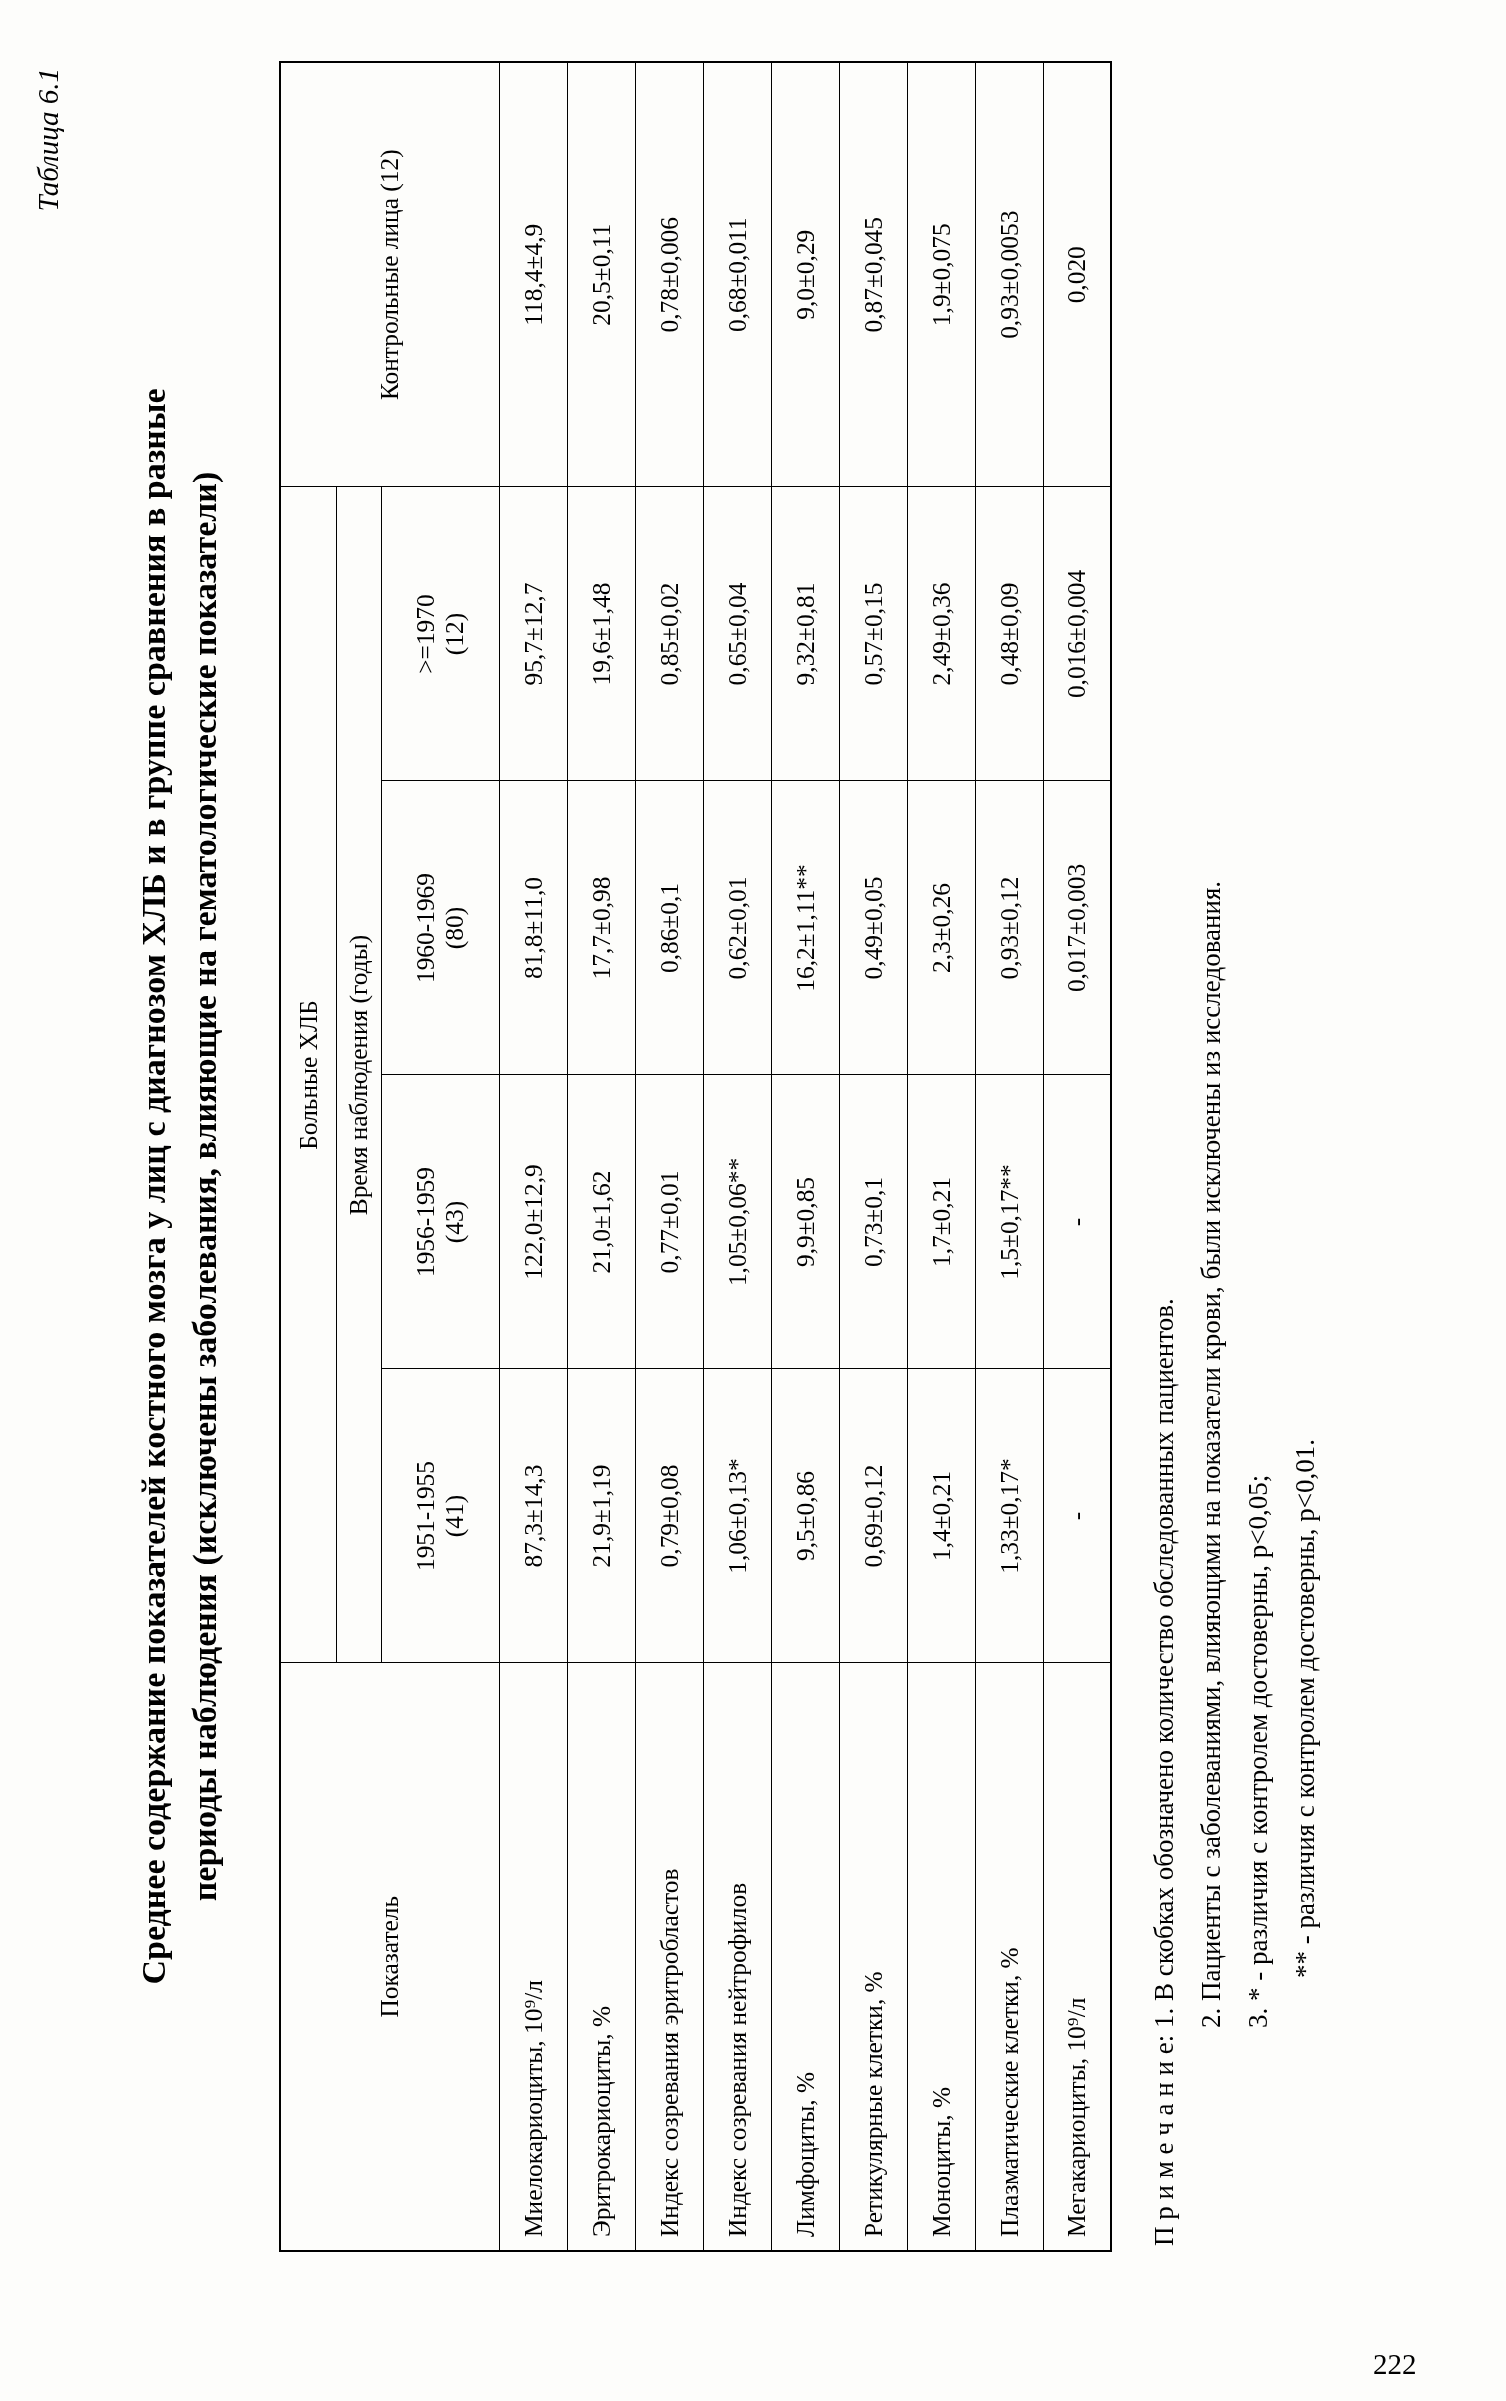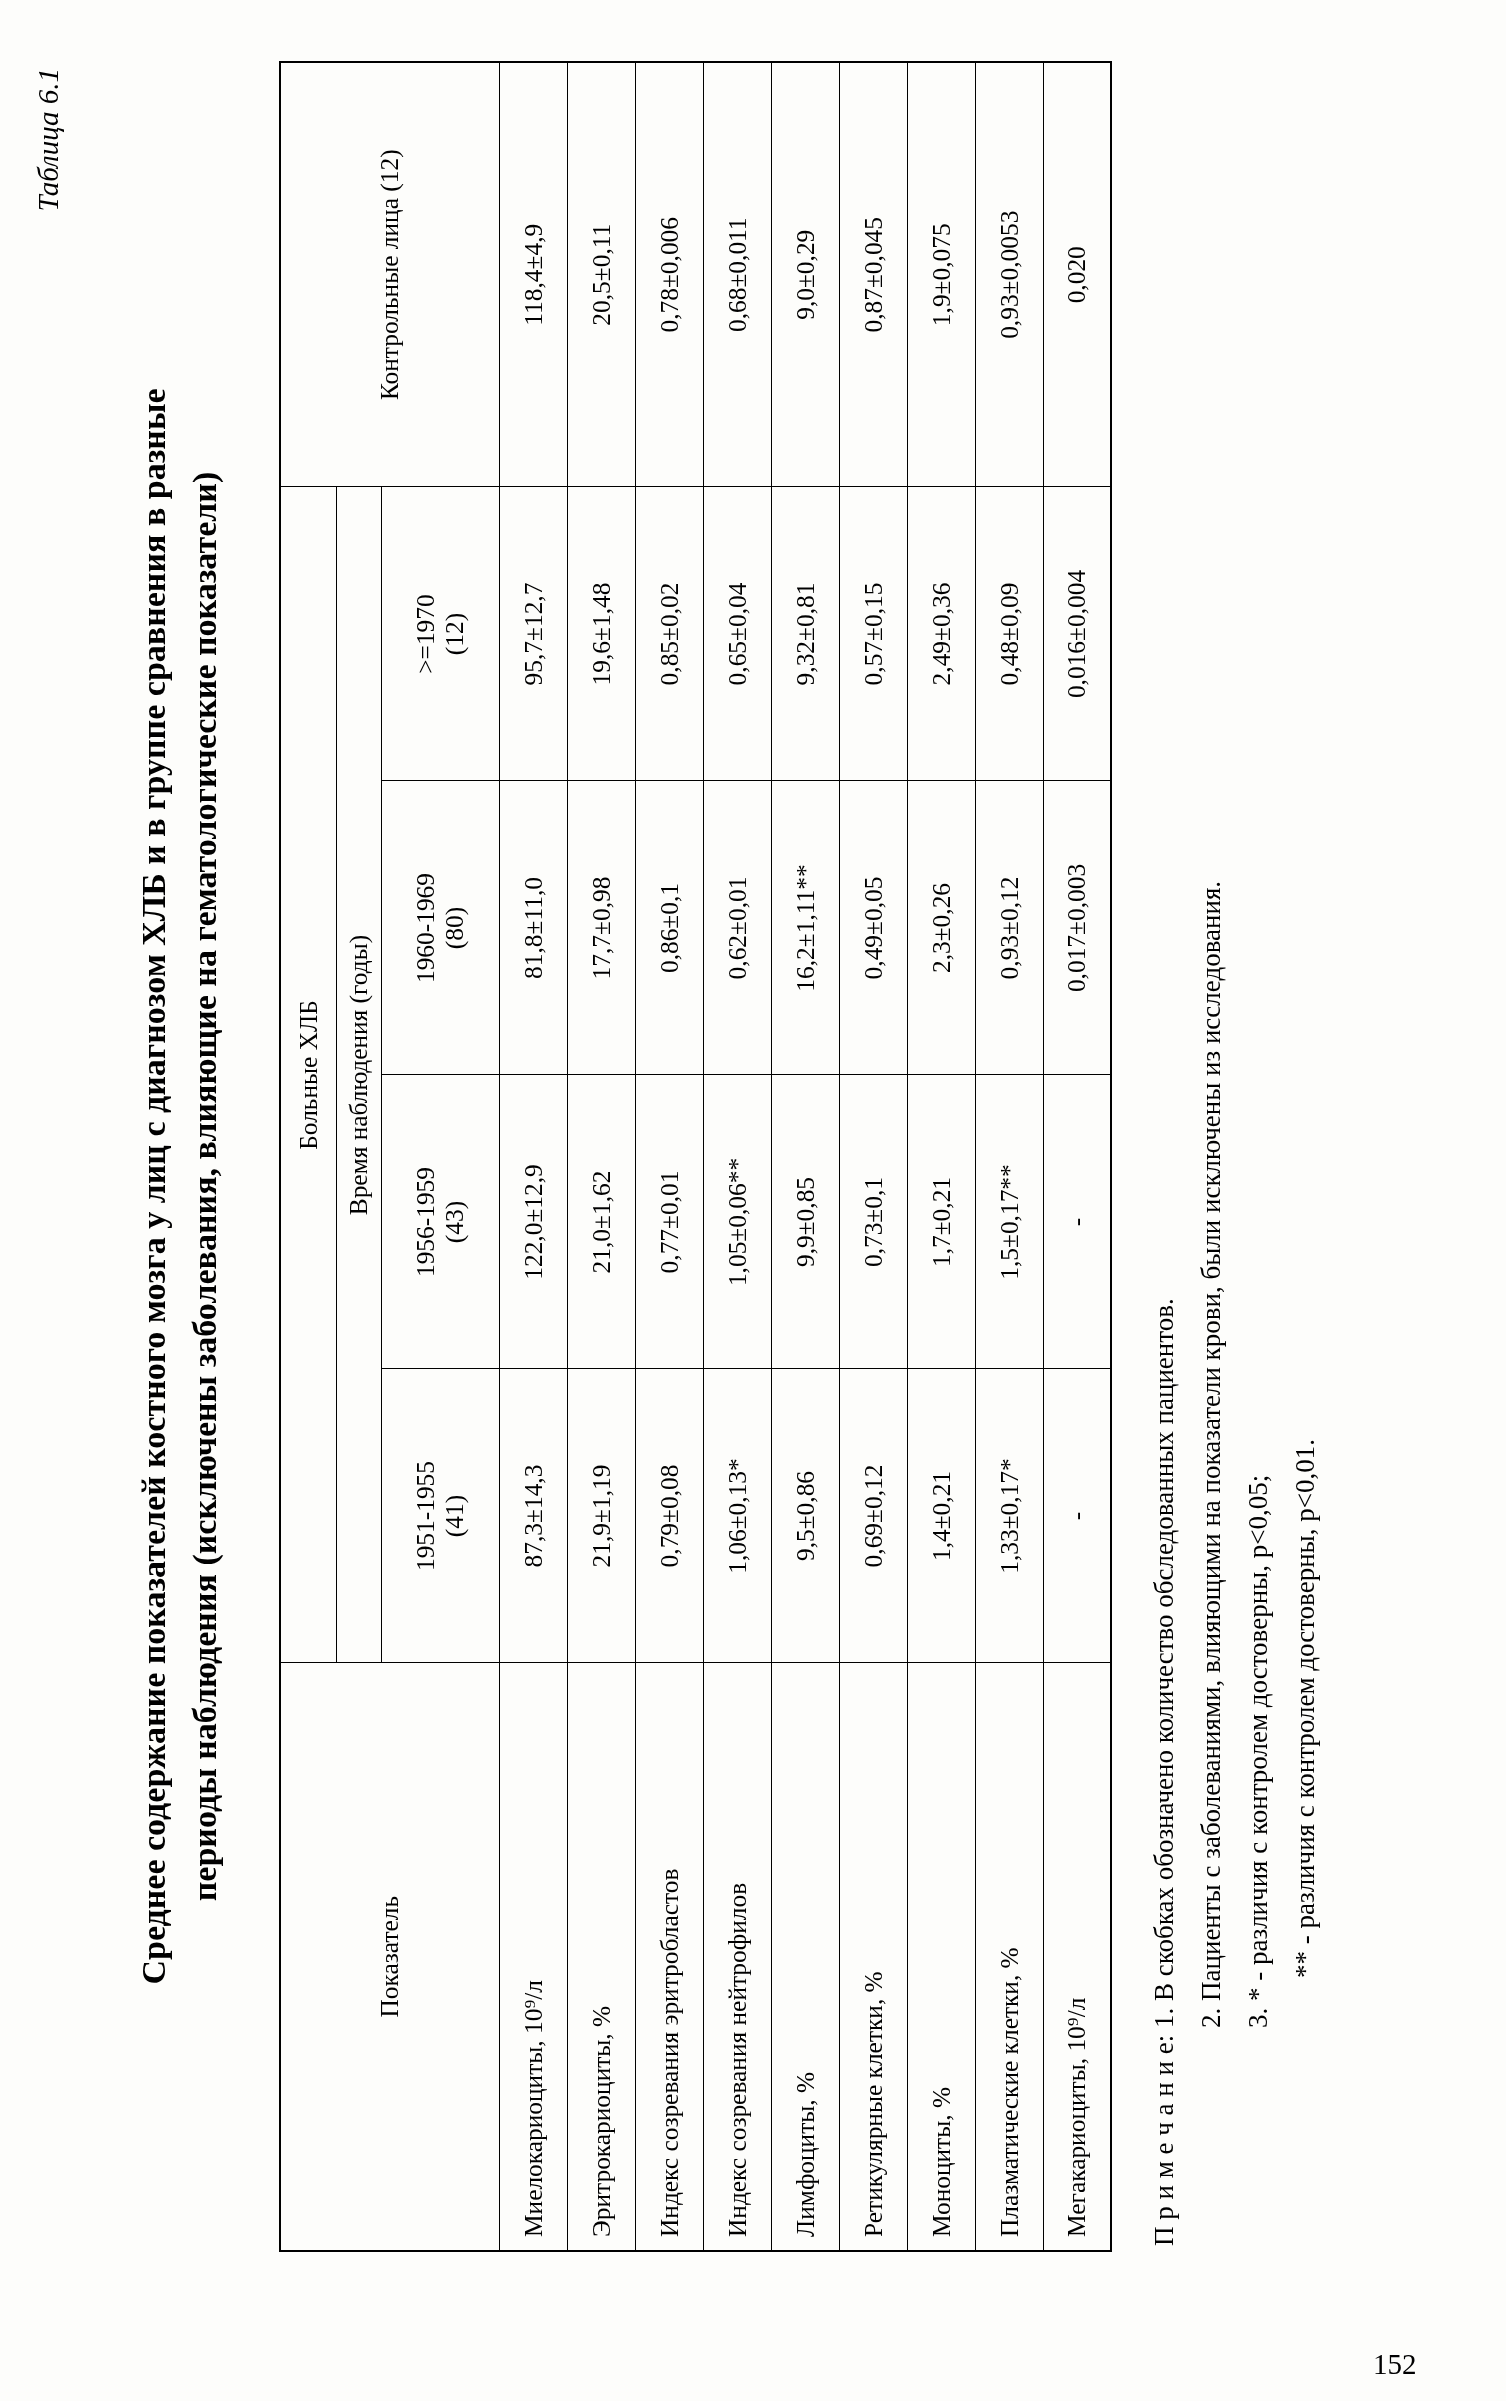--- a/index.html
+++ b/index.html
@@ -181,14 +181,14 @@
 
   <div class="notes">
     <div class="note-line"><span>П р и м е ч а н и е:</span> <span>1. В скобках обозначено количество обследованных пациентов.</span></div>
     <div class="note-line indent1">2. Пациенты с заболеваниями, влияющими на показатели крови, были исключены из исследования.</div>
     <div class="note-line indent1">3. * - различия с контролем достоверны, р&lt;0,05;</div>
     <div class="note-line indent2">** - различия с контролем достоверны, р&lt;0,01.</div>
   </div>
 
 </div>
 
-<div class="page-number">152</div>
+<div class="page-number">222</div>
 
 
 </body></html>

